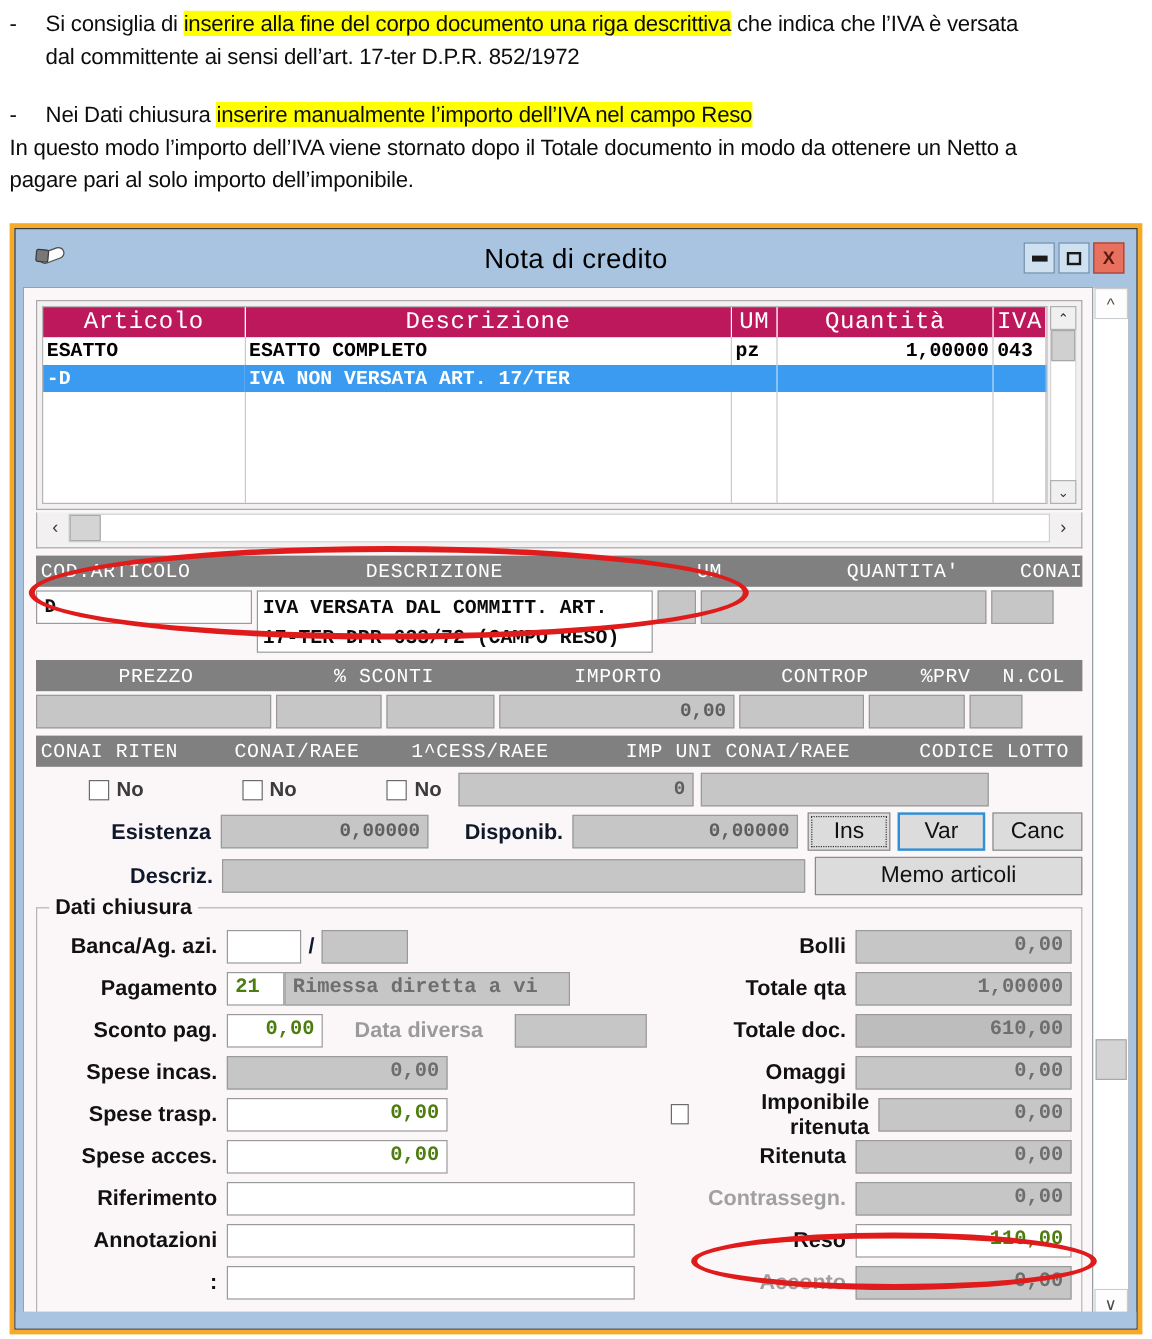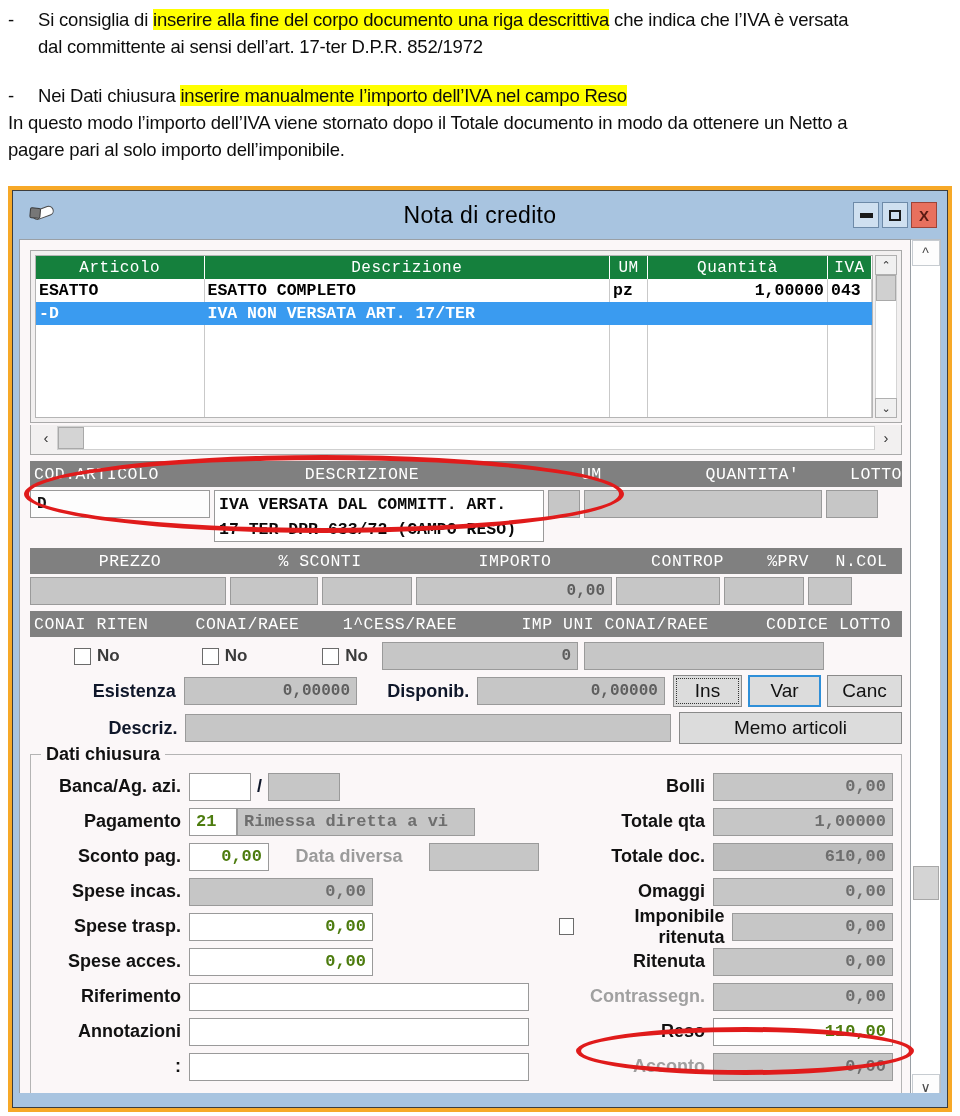--- a/index.html
+++ b/index.html
@@ -91,21 +91,21 @@
   
   .grid-outer {
     margin:10px 8px 0 10px;
     background:#f2f0f0; border:1px solid #a9a9a9;
     padding:4px; display:flex;
   }
   .grid-main { flex:1; background:#fff; border:1px solid #b5b5b5; }
   table.grid { width:100%; border-collapse:collapse; table-layout:fixed;
     font-family:"Liberation Mono", monospace; }
   table.grid th {
-    background:#15803d; color:#ffffff; font-size:16px; font-weight:normal;
+    background:#be185d; color:#ffffff; font-size:20px; font-weight:normal;
     height:23px; border-right:1px solid #ffffff; text-align:center;
     font-family:"Liberation Mono", monospace; letter-spacing:0.5px;
   }
   table.grid td {
     font-size:16.5px; height:23px; border-right:1px solid #c9c9c9;
     color:#000; padding:0 3px; font-family:"Liberation Mono", monospace;
     font-weight:bold; white-space:nowrap; overflow:hidden;
   }
   tr.sel td { background:#3a9bf0; color:#ffffff; border-right-color:#3a9bf0; }
   tr.empty td { height:23px; }
@@ -320,21 +320,21 @@
           <div class="hs-thumb"></div>
         </div>
         <div class="hs-btn">›</div>
       </div>
 
       <div class="band">
         <span style="width:170px;text-align:left;padding-left:4px">COD.ARTICOLO</span>
         <span style="width:340px">DESCRIZIONE</span>
         <span style="width:130px">UM</span>
         <span style="width:200px">QUANTITA'</span>
-        <span style="flex:1">LOTTO</span>
+        <span style="flex:1">CONAI</span>
       </div>
       <div class="detail-row">
         <div class="fld white" style="width:180px;justify-content:flex-start">D</div>
         <div class="desc-box">
           <div>IVA VERSATA DAL COMMITT. ART.</div>
           <div>17-TER DPR 633/72 (CAMPO RESO)</div>
         </div>
         <div class="fld" style="width:32px"></div>
         <div class="fld" style="width:238px"></div>
         <div class="fld" style="width:52px"></div>

